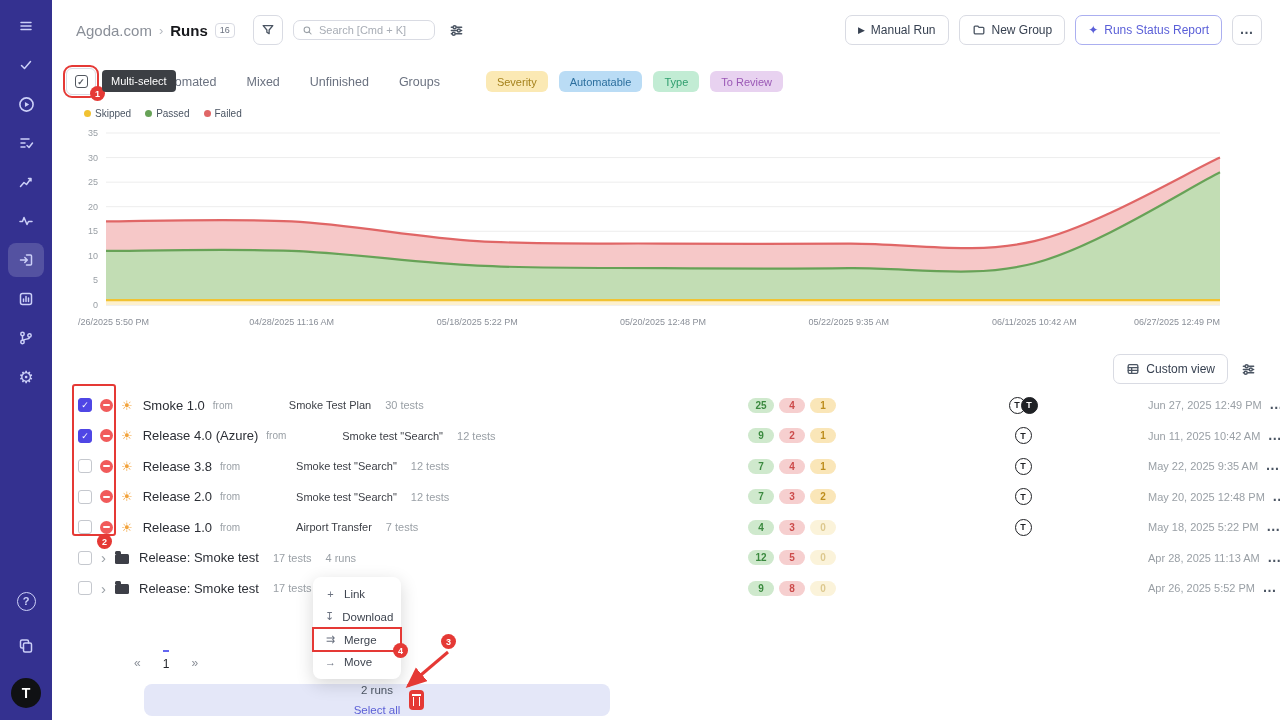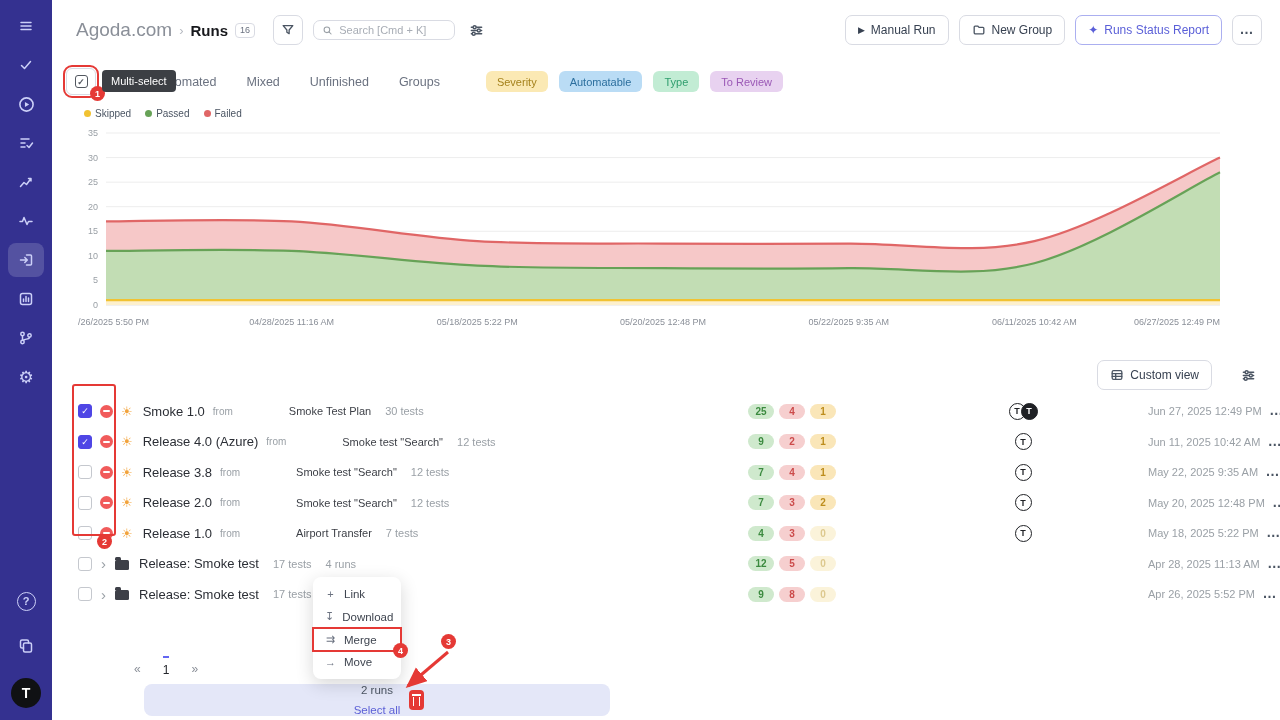--- a/index.html
+++ b/index.html
@@ -31,21 +31,21 @@
   .logo-circle {
     width:30px; height:30px; border-radius:50%; background:#101114; color:#fff;
     display:flex; align-items:center; justify-content:center; font-size:14px; font-weight:700; margin-top:4px;
   }
 
   
   .main { margin-left:52px; position:relative; }
 
   header { display:flex; align-items:center; gap:10px; height:60px; padding:0 18px 0 24px; }
   .crumb { display:flex; align-items:center; gap:7px; margin-right:8px; }
-  .crumb-project { color:#8a8f98; font-size:19px; cursor:pointer; }
+  .crumb-project { color:#8a8f98; font-size:15px; cursor:pointer; }
   .crumb-sep { color:#b6bac1; font-size:13px; }
   .crumb-page { color:#17181c; font-size:15px; font-weight:700; }
   .count-badge { font-size:9px; color:#6b7280; border:1px solid #d9dbe3; border-radius:4px; padding:1.5px 4px; }
 
   .btn {
     height:30px; display:inline-flex; align-items:center; gap:6px; padding:0 12px;
     background:#fff; border:1px solid #d9dbe3; border-radius:7px; font-size:12px; color:#374151; white-space:nowrap;
   }
   .btn.primary { color:#5a5fd8; border-color:#abaff0; }
   .icon-btn {
@@ -83,21 +83,21 @@
   .pills { display:flex; align-items:center; margin-left:16px; }
   .pill { border:none; border-radius:6px; font-size:11px; padding:4.5px 11px; margin-right:11px; }
 
   
   .chart-wrap { margin:0 24px; }
   .legend { display:flex; gap:14px; padding:7px 0 4px 8px; }
   .legend-item { display:flex; align-items:center; gap:4px; font-size:10px; color:#4b5563; }
   .legend-dot { width:7px; height:7px; border-radius:50%; display:inline-block; }
 
   
-  .view-bar { display:flex; justify-content:flex-end; align-items:center; gap:24px; padding:0 20px; margin-top:22px; }
+  .view-bar { display:flex; justify-content:flex-end; align-items:center; gap:8px; padding:0 20px; margin-top:16px; }
 
   
   .table { margin:6px 24px 0; }
   .row { display:flex; align-items:center; height:30.5px; }
   .row-left { display:flex; align-items:center; gap:8px; flex:0 0 672px; padding-left:2px; min-width:0; }
   .cb {
     width:14px; height:14px; border:1.5px solid #c5c8ce; border-radius:3px; background:#fff;
     display:flex; align-items:center; justify-content:center; font-size:9px; color:#fff; flex:0 0 14px; cursor:pointer;
   }
   .cb.checked { background:#4f46e5; border-color:#4f46e5; }

